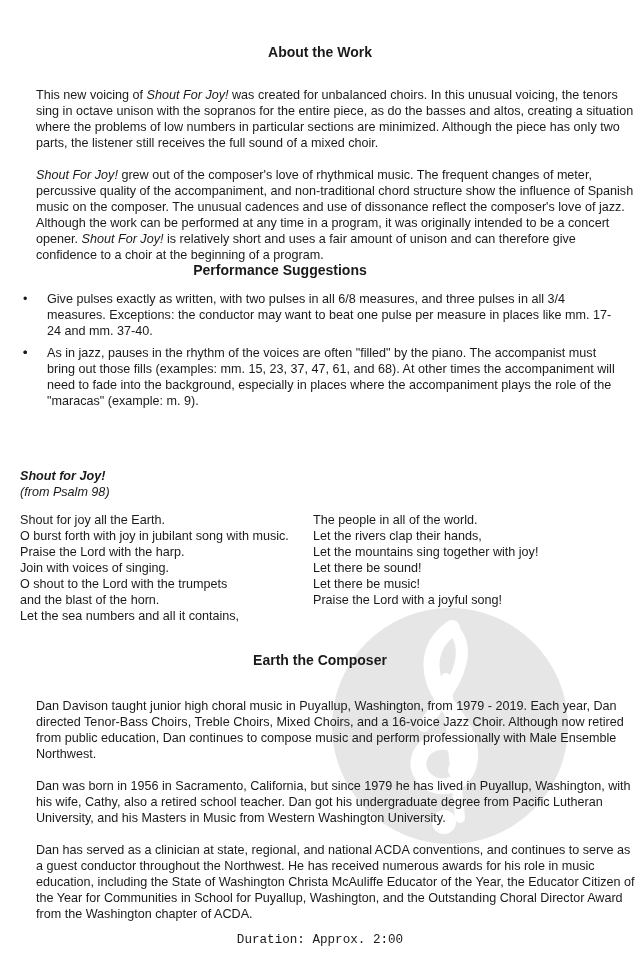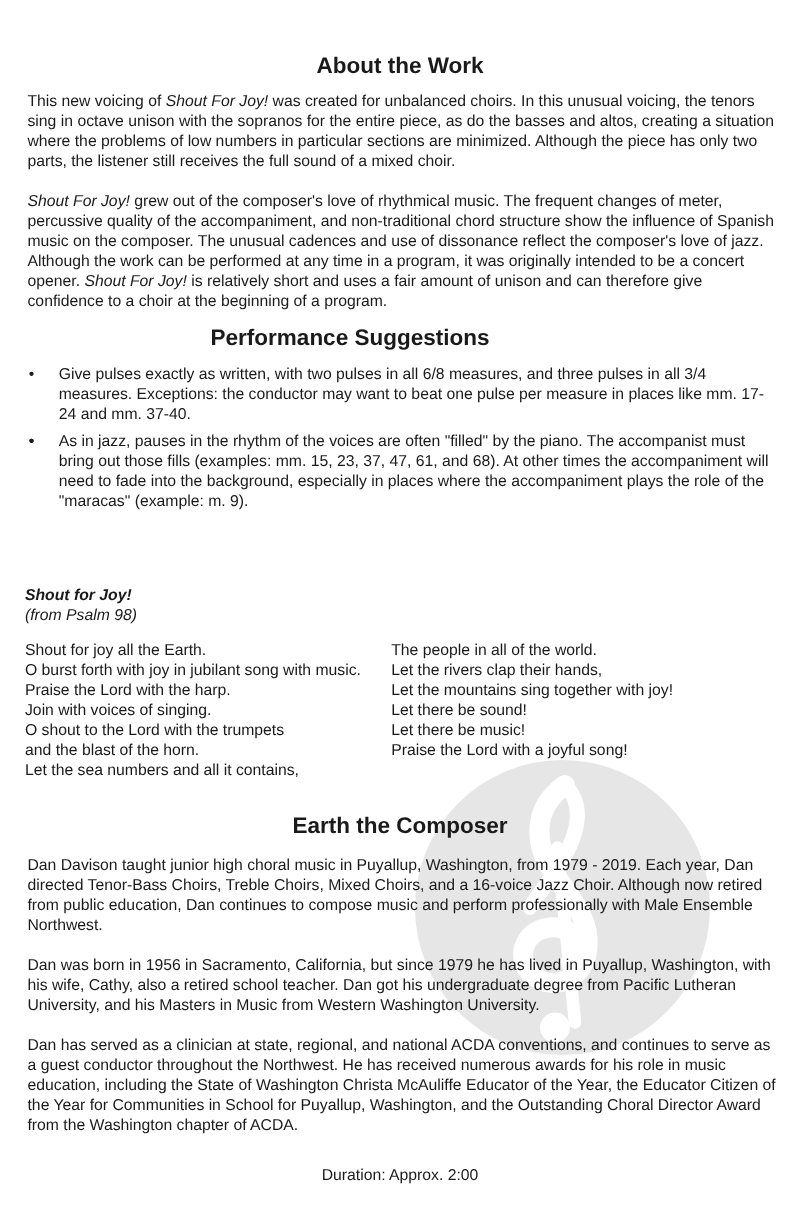--- a/index.html
+++ b/index.html
@@ -8,42 +8,42 @@
     font-family: "Liberation Sans", sans-serif; color: #1a1a1a;
     font-size: 12.6px; line-height: 16px;
   }
   .watermark {
     position: absolute; left: 332px; top: 608px; width: 236px; height: 236px;
     border-radius: 50%; background: #e6e6e6; z-index: 0;
   }
   .watermark svg { position: absolute; left: 0; top: 0; }
   .page { position: relative; z-index: 1; padding: 0 20px 0 20px; }
   h2 {
-    font-size: 18px; font-weight: bold; text-align: center;
+    font-size: 14px; font-weight: bold; text-align: center;
     margin: 0; line-height: 16px;
   }
-  p { margin: 2px; }
+  p { margin: 16px; }
   .sec-title-1 { position: absolute; top: 44px; left: 0; width: 640px; }
   .p1 { position: absolute; top: 71px; left: 20px; width: 600px; }
   .p2 { position: absolute; top: 151px; left: 20px; width: 600px; }
   .sec-title-2 { position: absolute; top: 262px; left: 0; width: 560px; }
   ul.bullets { list-style: none; margin: 0; padding: 0; position: absolute; top: 291px; left: 20px; width: 600px; }
   ul.bullets li { position: relative; padding-left: 27px; margin-bottom: 6px; }
   ul.bullets li .dot { position: absolute; left: 3px; top: 0; }
   .lyrics-head { position: absolute; top: 468px; left: 20px; font-style: italic; }
   .lyrics-head .t { font-weight: bold; }
   .lyrics { position: absolute; top: 512px; left: 20px; width: 600px; display: flex; }
   .lyrics .col1 { width: 293px; }
   .lyrics .col2 { width: 300px; }
   .lyrics .line { display: block; }
   .sec-title-3 { position: absolute; top: 652px; left: 0; width: 640px; }
   .p3 { position: absolute; top: 682px; left: 20px; width: 600px; }
   .p4 { position: absolute; top: 762px; left: 20px; width: 600px; }
   .p5 { position: absolute; top: 826px; left: 20px; width: 600px; }
-  .duration { position: absolute; top: 932px; left: 0; width: 640px; text-align: center; }
+  .duration { position: absolute; top: 932px; left: 0; width: 640px; text-align: center; font-family: Liberation Mono, monospace; }
   em { font-style: italic; }
 </style>
 </head>
 <body>
 
 <div class="watermark">
   <svg width="236" height="236" viewBox="0 0 236 236">
     <path d="M120 20 C 92 40, 96 70, 112 92 C 126 112, 140 128, 138 150 C 136 176, 110 186, 94 172 C 80 160, 86 136, 108 134 C 126 132, 136 150, 124 162" fill="none" stroke="#ffffff" stroke-width="16" stroke-linecap="round"></path>
     <path d="M120 20 C 140 40, 126 70, 110 92 L 92 118" fill="none" stroke="#ffffff" stroke-width="12" stroke-linecap="round"></path>
     <path d="M114 70 L 128 210" fill="none" stroke="#ffffff" stroke-width="10" stroke-linecap="round"></path>

